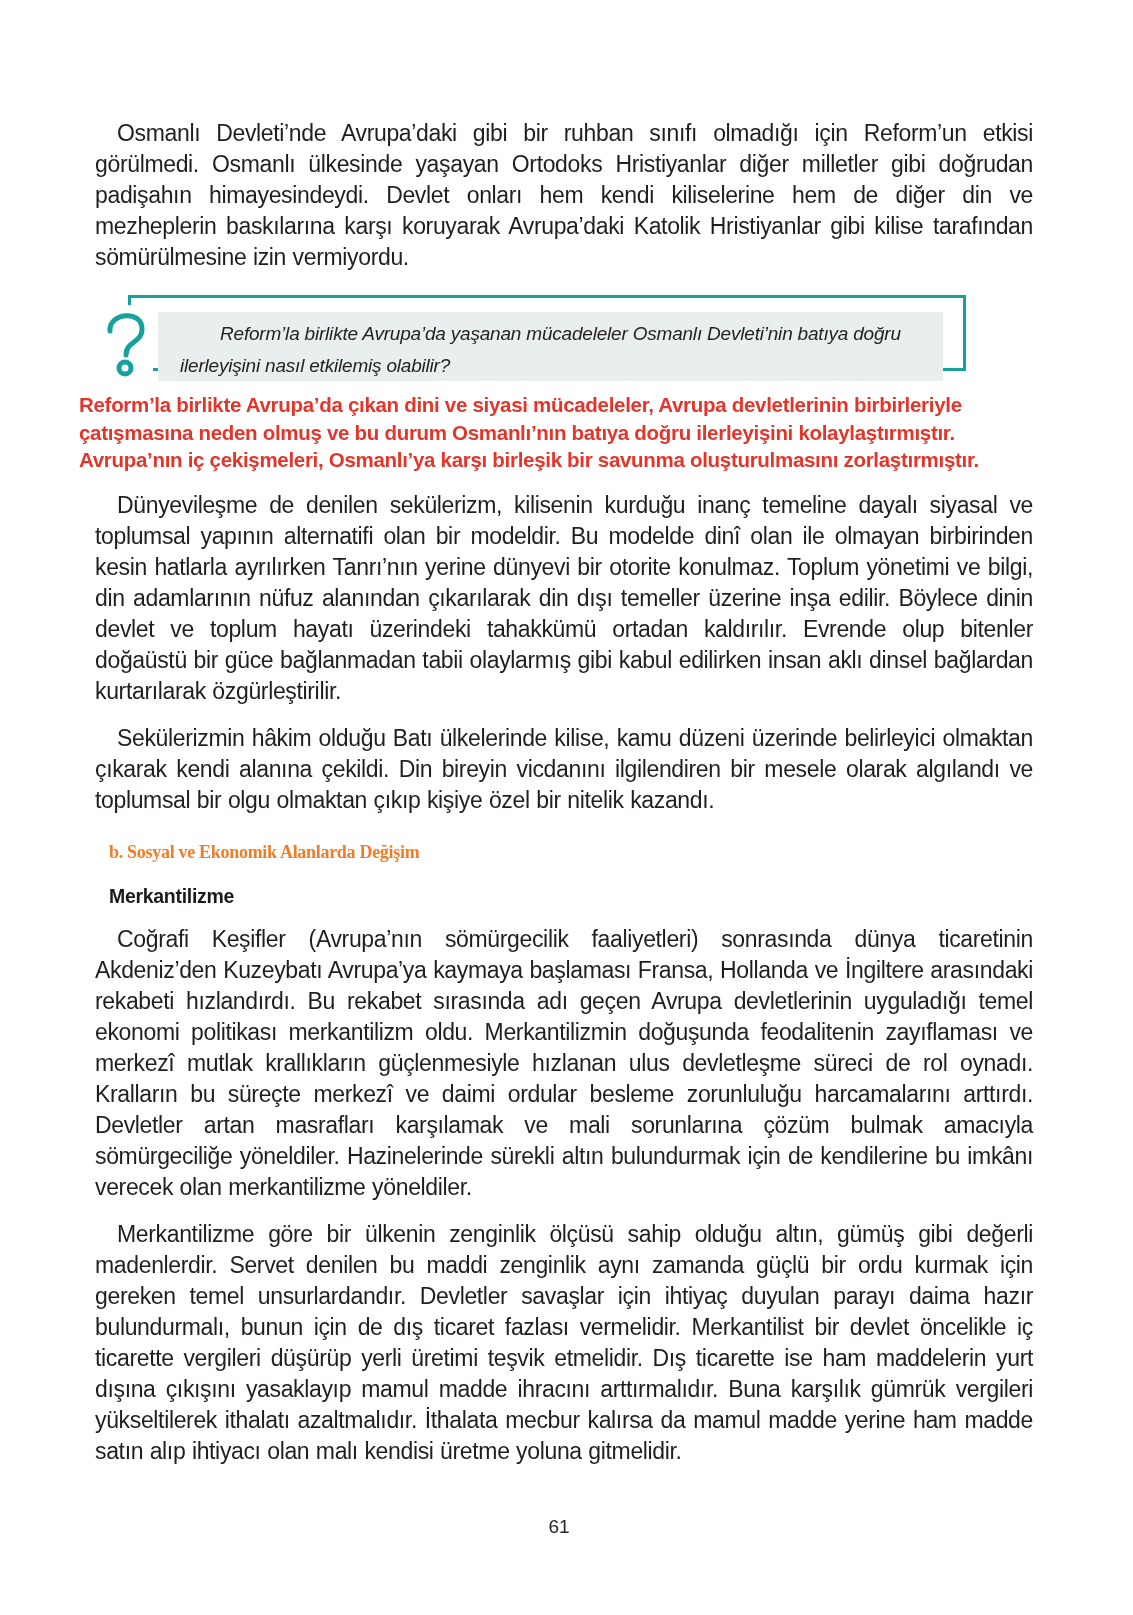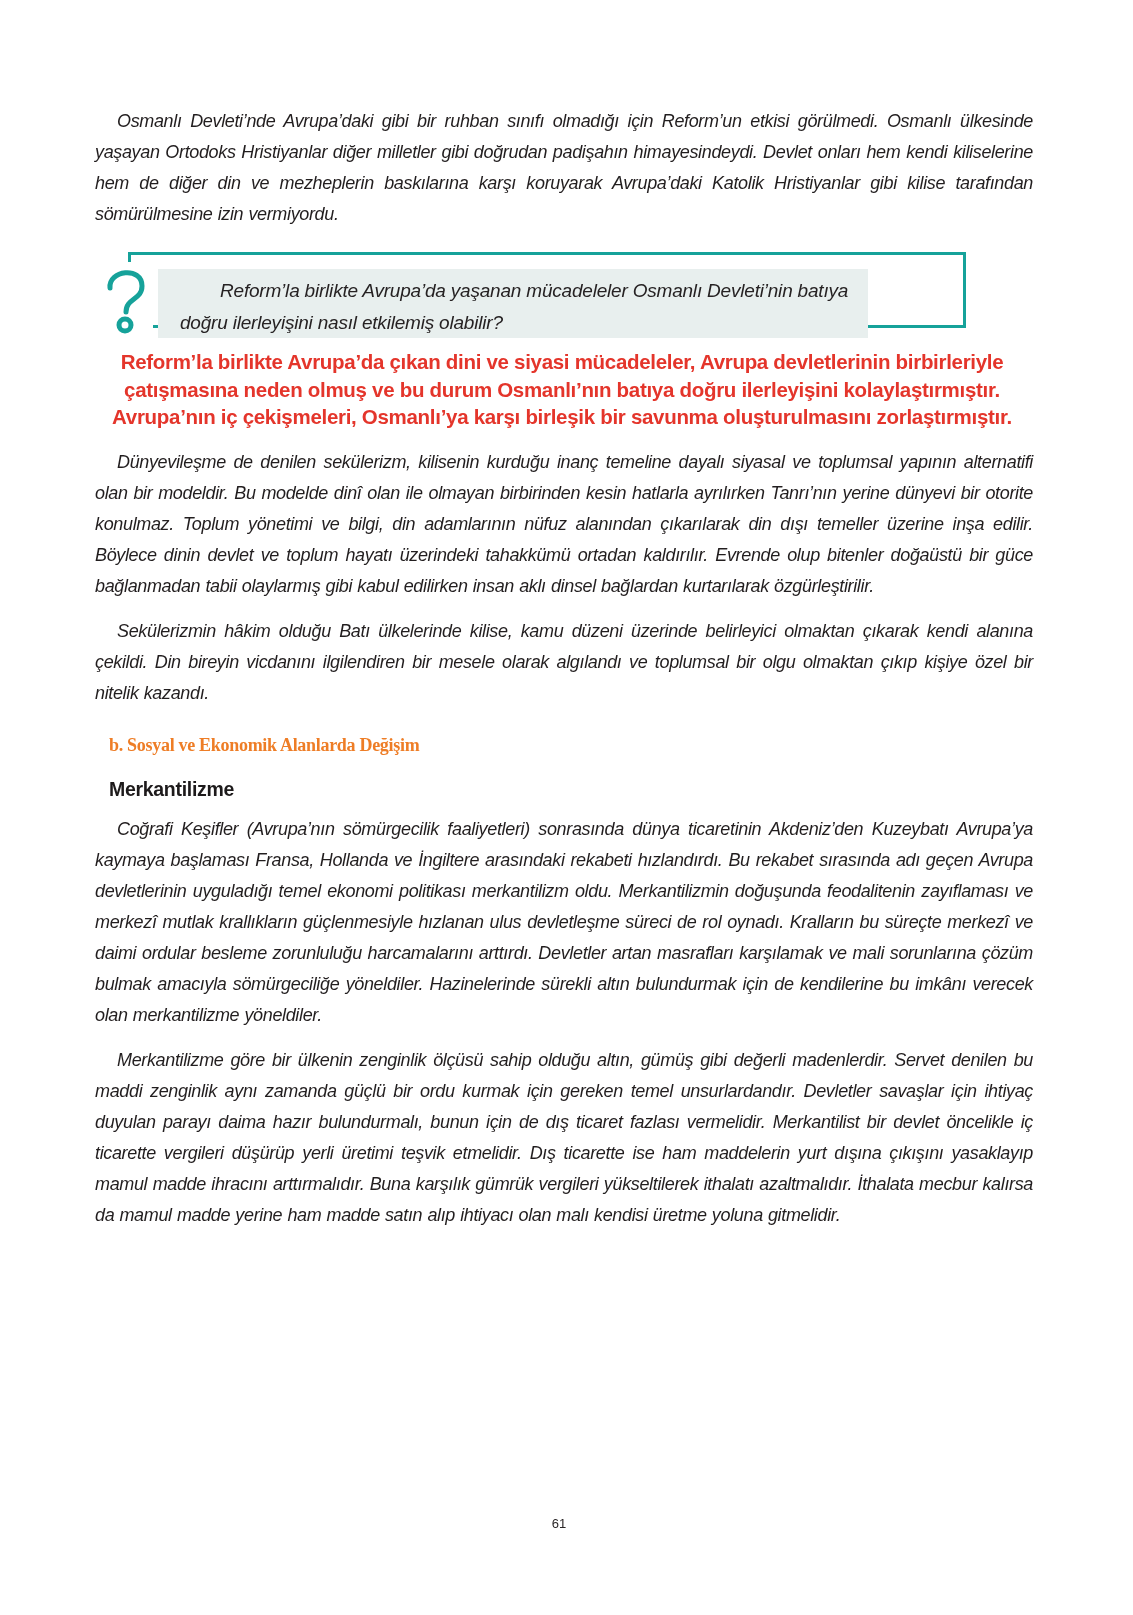--- a/index.html
+++ b/index.html
@@ -3,64 +3,64 @@
 <meta charset="utf-8">
 <style>
   html,body{margin:0;padding:0;background:#ffffff;}
   body{
     width:1133px;height:1615px;position:relative;overflow:hidden;
     font-family:"Liberation Sans","DejaVu Sans",sans-serif;
     color:#221e1f;
   }
   .page{padding:102px 100px 0 95px;}
   p.body{
-    font-size:18px;line-height:31px;text-align:justify;
-    margin:4px 0 14px 0;letter-spacing:-0.35px;word-spacing:0.5px;font-style:italic;
+    font-size:23px;line-height:31px;text-align:justify;
+    margin:16px 0 14px 0;letter-spacing:-0.35px;word-spacing:0.5px;
   }
   p.indent{text-indent:22px;}
 
   
   .qwrap{position:relative;height:92px;margin:20px 0 6px 0;}
   .qrect{
     position:absolute;left:33px;top:2px;width:832px;height:70px;
     border:3px solid var(--teal);background:transparent;
   }
   .qfill{
-    position:absolute;left:63px;top:19px;width:710px;height:69px;
+    position:absolute;left:63px;top:19px;width:785px;height:69px;
     background:var(--fill);
     box-sizing:border-box;padding:6px 16px 10px 22px;
   }
   .qtext{
     font-style:italic;font-size:19px;line-height:32px;
     letter-spacing:-0.2px;color:#262223;text-indent:40px;margin:0;
   }
   .qmark{position:absolute;left:4px;top:12px;width:54px;height:76px;}
 
   
   .answer{
     color:var(--red);font-weight:bold;
     font-size:20.5px;line-height:27.5px;letter-spacing:-0.3px;
-    margin:0 -12px 16px -16px;text-align:center;
+    margin:0 -12px 16px -16px;text-align:left;
   }
 
   
   h3.section{
     font-family:"Liberation Serif","DejaVu Serif",serif;
     color:var(--orange);font-size:18px;font-weight:bold;
     letter-spacing:-0.3px;margin:26px 0 22px 14px;
   }
   h4.sub{
     font-size:19.5px;font-weight:bold;letter-spacing:-0.3px;
     margin:0 0 13px 14px;color:#1d1a1b;
   }
 
   
   .footer{
     position:absolute;left:85px;right:100px;top:1516px;
-    text-align:center;font-size:13px;color:#2a2627;
+    text-align:center;font-size:19px;color:#2a2627;
   }
 </style>
 </head>
 <body>
 
 <div class="page">
 
   <p class="body indent">Osmanlı Devleti’nde Avrupa’daki gibi bir ruhban sınıfı olmadığı için Reform’un etkisi görülmedi. Osmanlı ülkesinde yaşayan Ortodoks Hristiyanlar diğer milletler gibi doğrudan padişahın himayesindeydi. Devlet onları hem kendi kiliselerine hem de diğer din ve mezheplerin baskılarına karşı koruyarak Avrupa’daki Katolik Hristiyanlar gibi kilise tarafından sömürülmesine izin vermiyordu.</p>
 
   <div class="qwrap">

